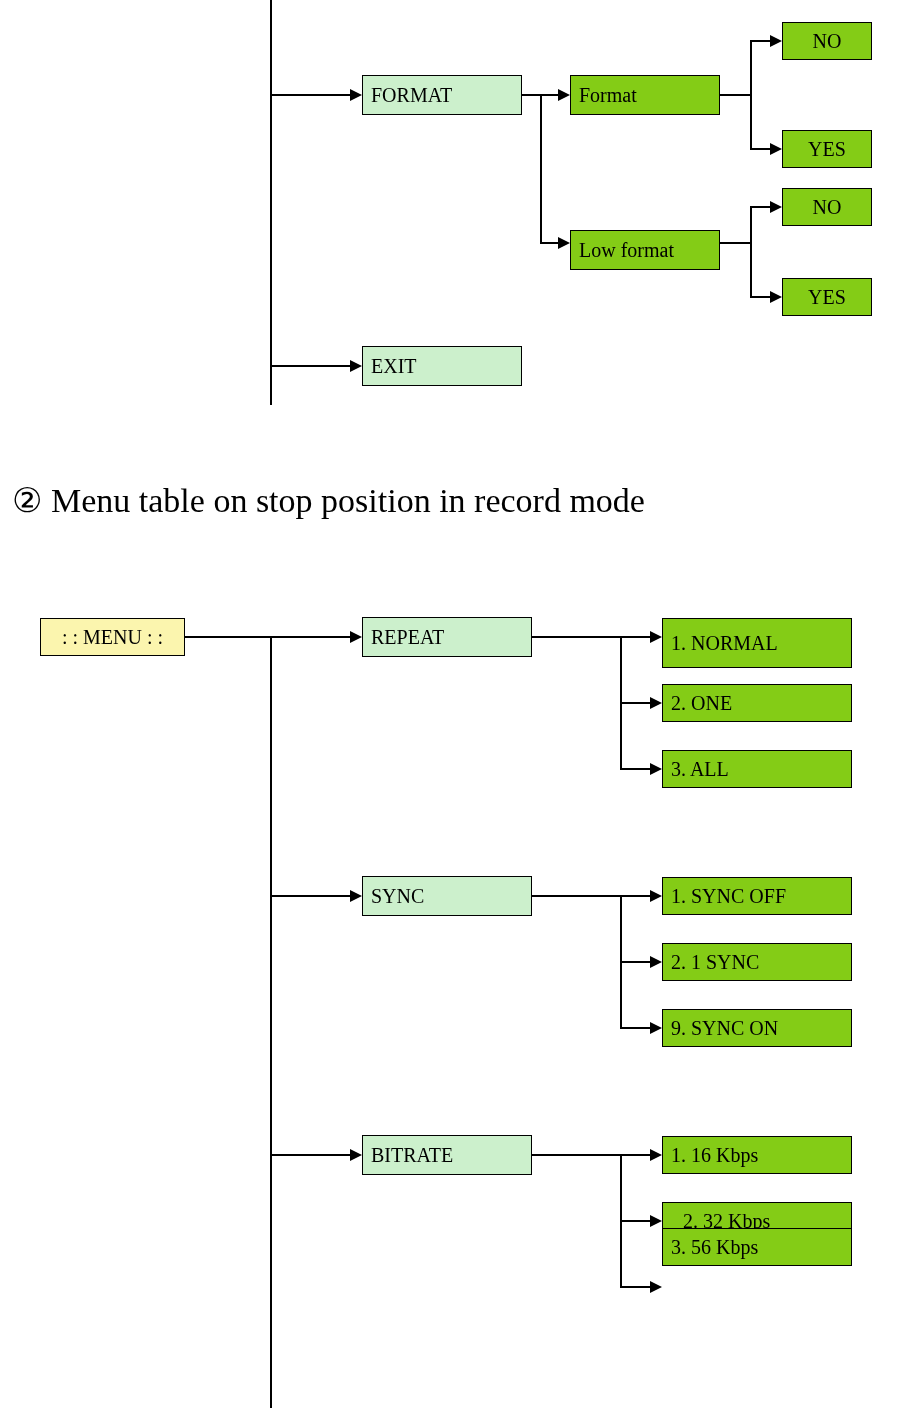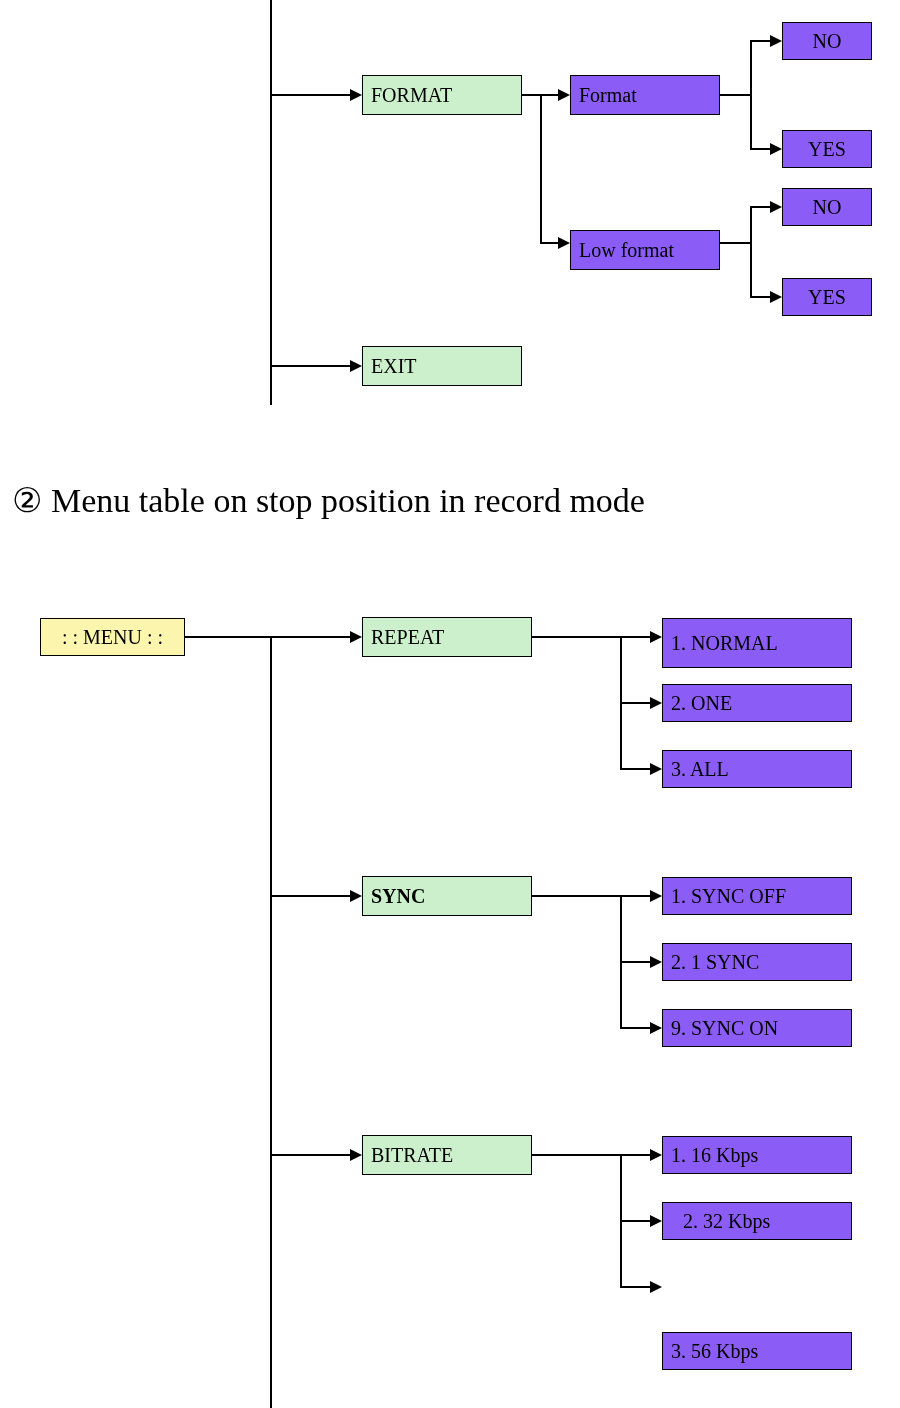--- a/index.html
+++ b/index.html
@@ -13,21 +13,21 @@
     color: #000;
   }
   .canvas {
     position: relative;
     width: 900px;
     height: 1408px;
   }
   .box {
     position: absolute;
     border: 1.5px solid #000;
-    background: #8b5cf6;
+    background: #84cc16;
     display: flex;
     align-items: center;
     padding-left: 8px;
     box-sizing: border-box;
   }
   .green { background: #ccf0cc; }
   .yellow { background: #fbf5ae; }
   .line {
     position: absolute;
     background: #000;
@@ -139,21 +139,21 @@
   </div>
 
   <div class="line hline" style="left:620px; top:768px; width:32px;"></div>
   <div class="arrow-right" style="left:650px; top:763px;"></div>
   <div class="box" style="left:662px; top:750px; width:190px; height:38px;">
     <span>3. ALL</span>
   </div>
 
   <div class="line hline" style="left:270px; top:895px; width:80px;"></div>
   <div class="arrow-right" style="left:350px; top:890px;"></div>
-  <div class="box green" style="left:362px; top:876px; width:170px; height:40px;font-weight:bold;">
+  <div class="box green" style="left:362px; top:876px; width:170px; height:40px;">
     <span>SYNC</span>
   </div>
   <div class="line hline" style="left:532px; top:895px; width:90px;"></div>
   <div class="line vline" style="left:620px; top:895px; height:132px;"></div>
 
   <div class="line hline" style="left:620px; top:895px; width:32px;"></div>
   <div class="arrow-right" style="left:650px; top:890px;"></div>
   <div class="box" style="left:662px; top:877px; width:190px; height:38px;">
     <span>1. SYNC OFF</span>
   </div>
@@ -185,17 +185,17 @@
   </div>
 
   <div class="line hline" style="left:620px; top:1220px; width:32px;"></div>
   <div class="arrow-right" style="left:650px; top:1215px;"></div>
   <div class="box" style="left:662px; top:1202px; width:190px; height:38px;padding-left:20px;">
     <span>2. 32 Kbps</span>
   </div>
 
   <div class="line hline" style="left:620px; top:1286px; width:32px;"></div>
   <div class="arrow-right" style="left:650px; top:1281px;"></div>
-  <div class="box" style="left:662px; top:1332px; width:190px; height:38px;">
+  <div class="box" style="left:662px; top:1228px; width:190px; height:38px;">
     <span>3. 56 Kbps</span>
   </div>
 
 </div>
 
 </body></html>

